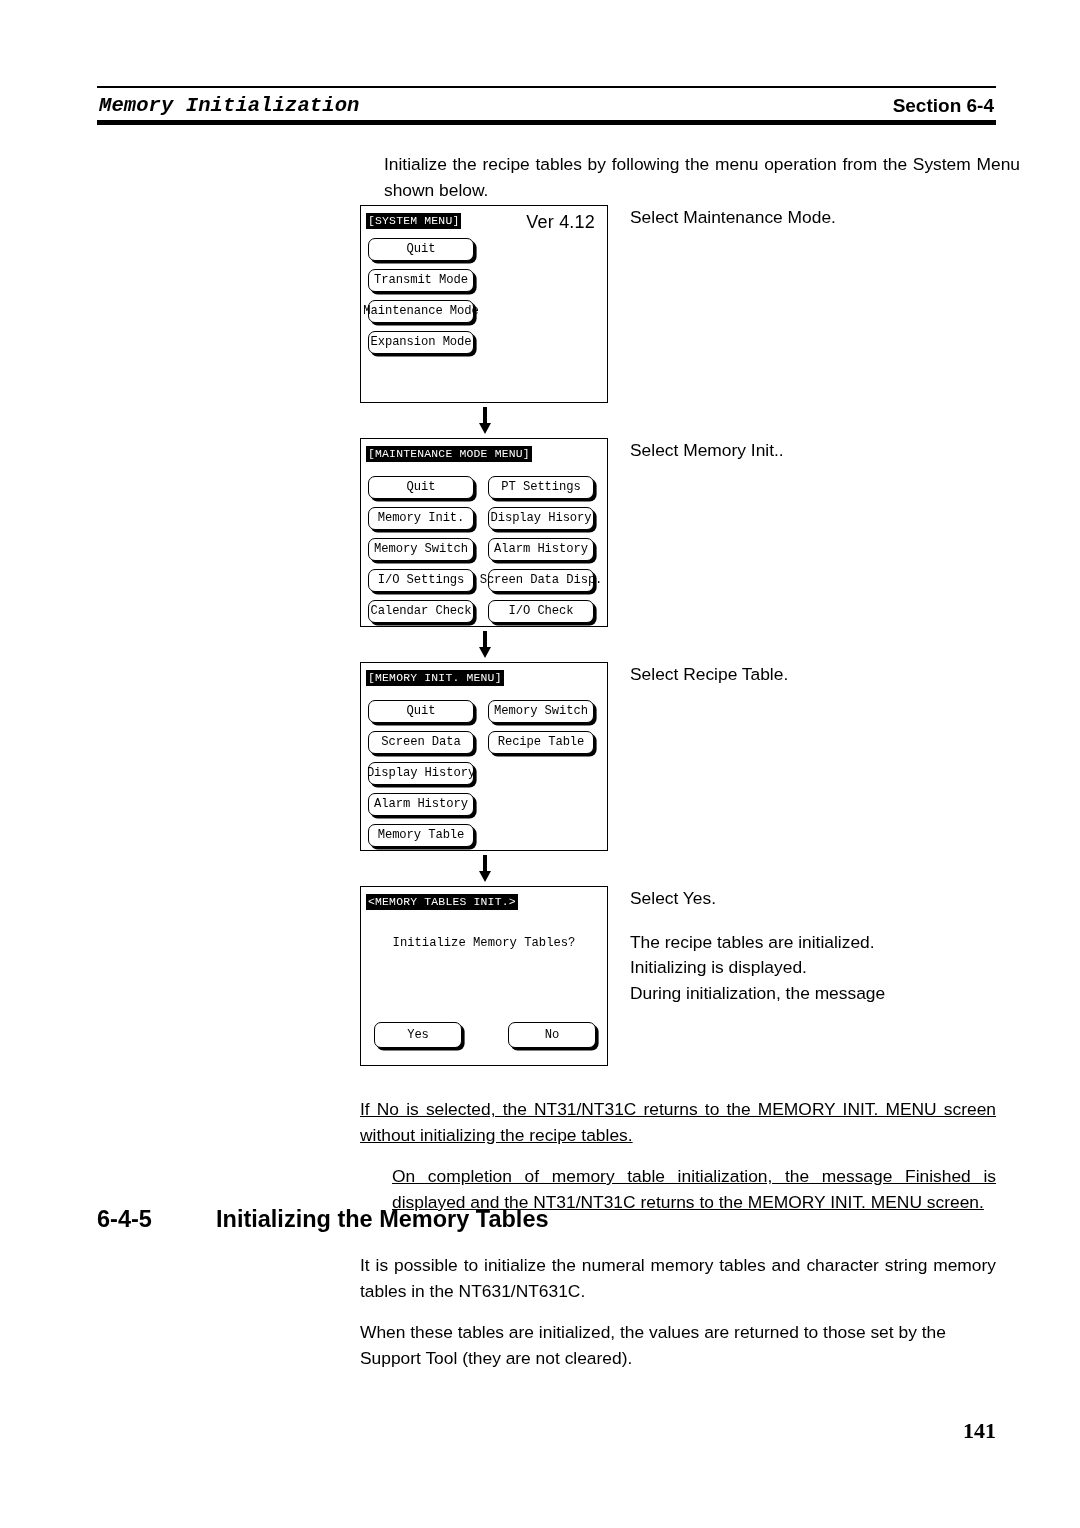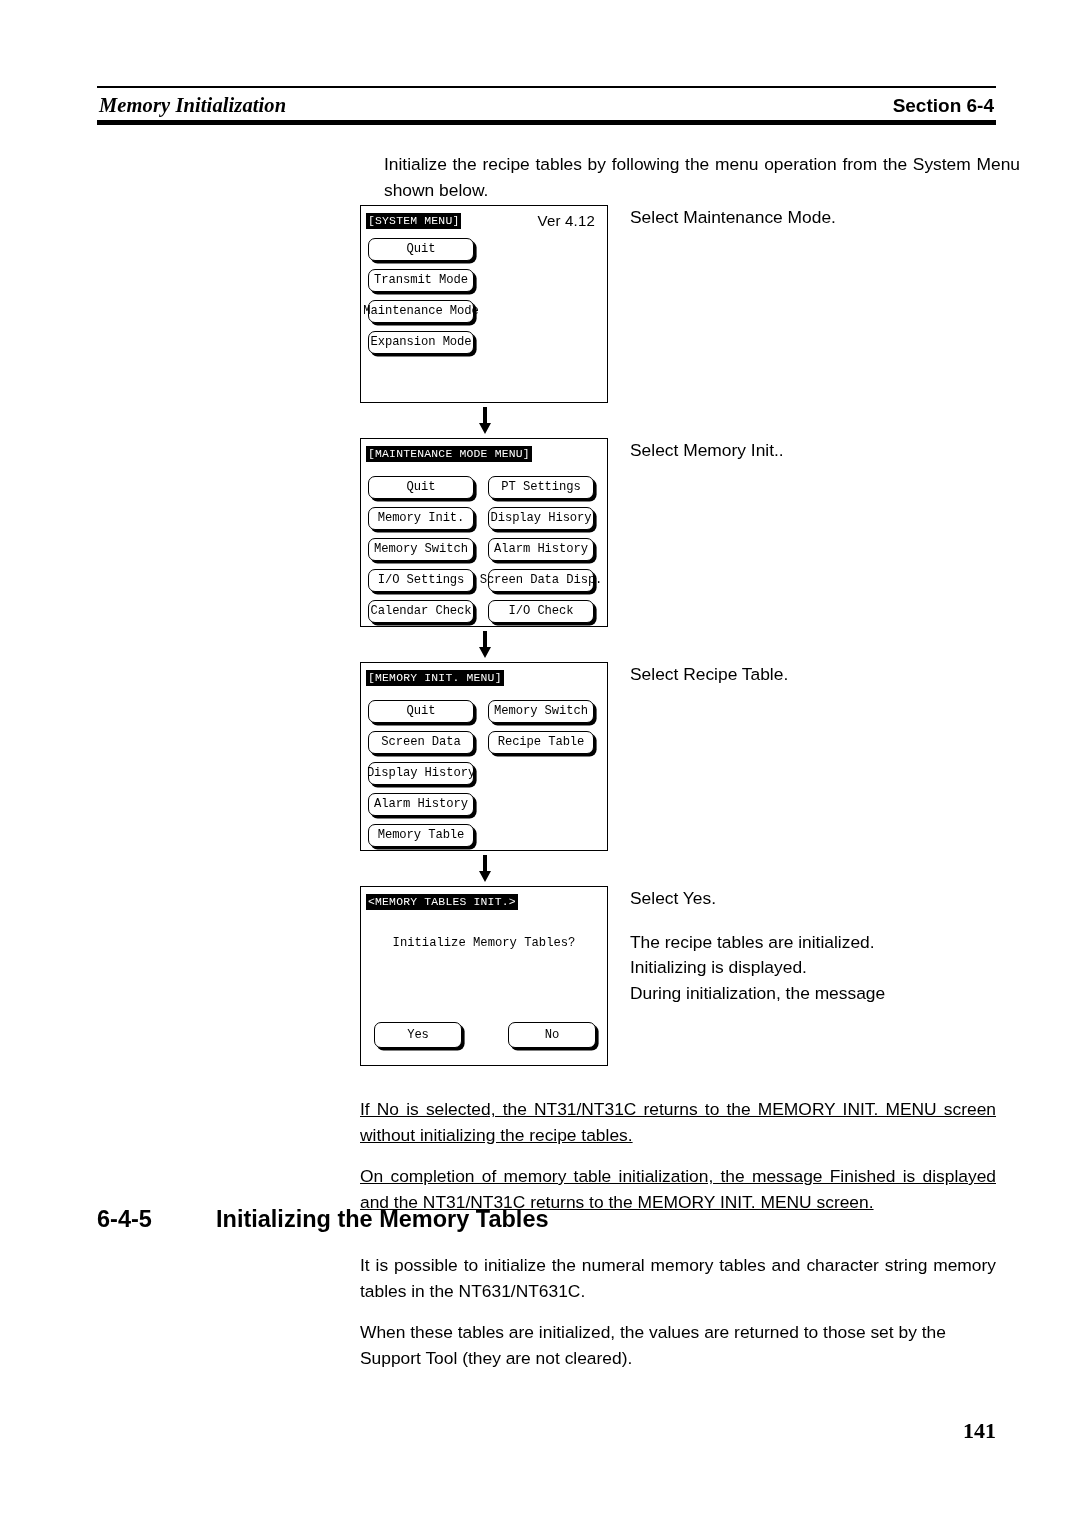--- a/index.html
+++ b/index.html
@@ -28,21 +28,21 @@
     background: #000;
     width: 100%;
   }
   .header-row {
     display: flex;
     align-items: flex-end;
     justify-content: space-between;
     padding: 6px 2px 3px 2px;
   }
   .header-left {
-    font-family: Liberation Serif, serif;
+    font-family: Liberation Mono, monospace;
     font-style: italic;
     font-weight: bold;
     font-size: 20.5px;
     letter-spacing: 0.1px;
   }
   .header-right {
     font-family: "Liberation Sans", sans-serif;
     font-weight: bold;
     font-size: 19px;
   }
@@ -105,21 +105,21 @@
     letter-spacing: 0.2px;
     line-height: 14px;
     padding: 1px 2px 1px 2px;
     white-space: pre;
   }
   .screen-ver {
     position: absolute;
     right: 12px;
     top: 6px;
     font-family: "Liberation Sans", sans-serif;
-    font-size: 15px;
+    font-size: 18px;
     letter-spacing: 0.2px;
   }
   .screen-body {
     position: relative;
   }
 
   
   .nt-btn {
     position: relative;
     box-sizing: border-box;
@@ -354,21 +354,21 @@
       <p>The recipe tables are initialized.</p>
       <p>Initializing is displayed.</p>
       <p>During initialization, the message</p>
     </div>
   </div>
 
 </div>
 
 <div class="body-col" style="top:1097px;text-decoration:underline;">
   <p class="para">If No is selected, the NT31/NT31C returns to the MEMORY INIT. MENU screen without initializing the recipe tables.</p>
-  <p class="para" style="margin-top:16px;">On completion of memory table initialization, the message Finished is displayed and the NT31/NT31C returns to the MEMORY INIT. MENU screen.</p>
+  <p class="para" style="margin-top:16px;margin-left:32px;">On completion of memory table initialization, the message Finished is displayed and the NT31/NT31C returns to the MEMORY INIT. MENU screen.</p>
 </div>
 
 <div class="sec-heading">
   <div class="sec-num">6-4-5</div>
   <div class="sec-title">Initializing the Memory Tables</div>
 </div>
 
 <div class="body-col" style="top:1253px;">
   <p class="para">It is possible to initialize the numeral memory tables and character string memory tables in the NT631/NT631C.</p>
   <p class="para last-left" style="margin-top:16px;">When these tables are initialized, the values are returned to those set by the Support Tool (they are not cleared).</p>

